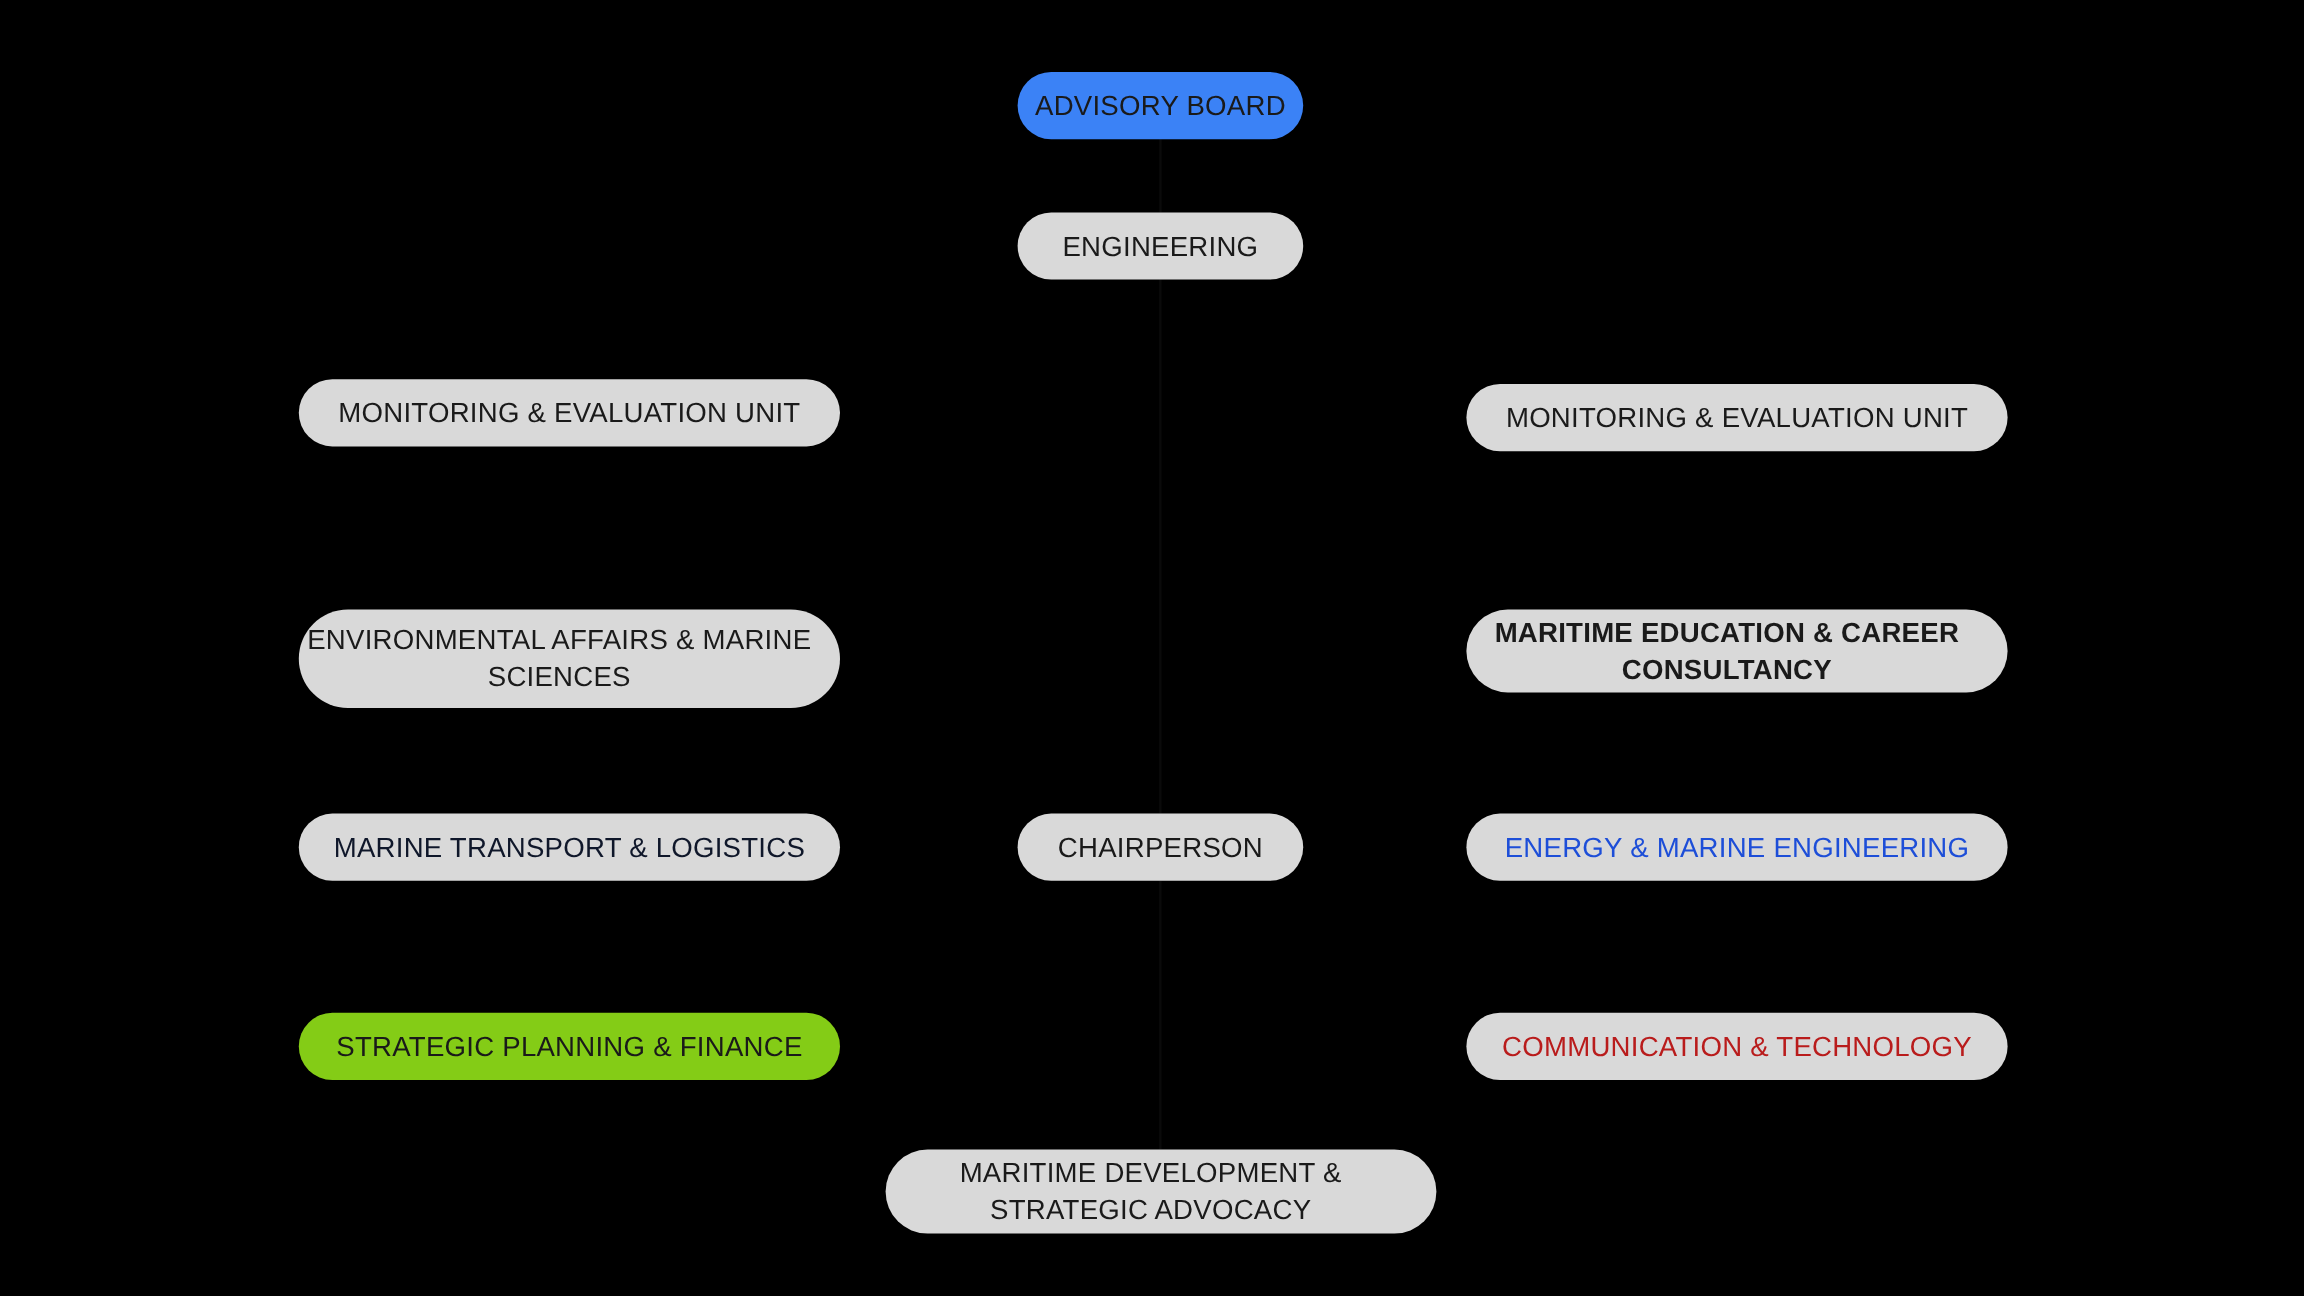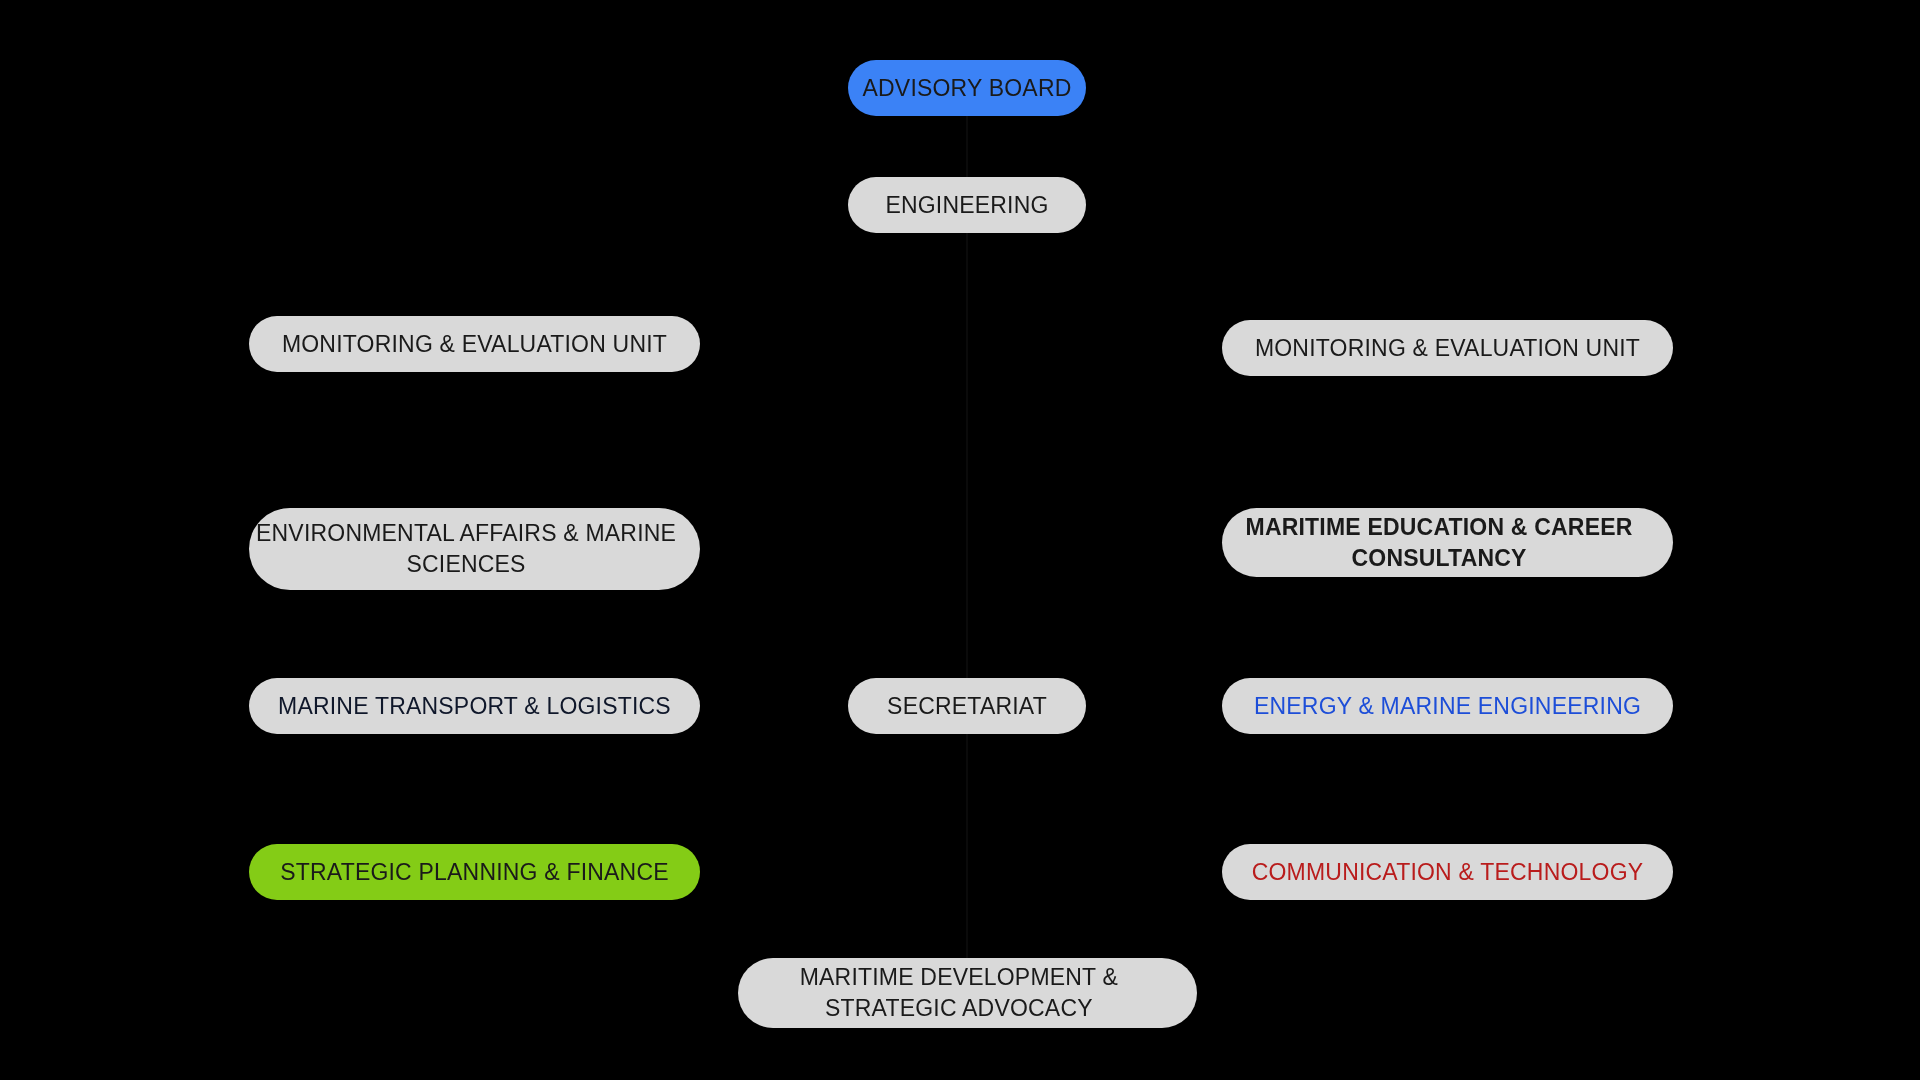--- a/index.html
+++ b/index.html
@@ -77,21 +77,21 @@
   <div id="node-layer">
       <div class="node" style="left: 848px; top: 60px; width: 238px; height: 56px; background: #3b82f6; color: rgb(26, 26, 26);"><span class="node-label">ADVISORY BOARD</span></div>
       <div class="node" style="left: 848px; top: 177px; width: 238px; height: 56px; background: rgb(217, 217, 217); color: rgb(26, 26, 26);"><span class="node-label">ENGINEERING</span></div>
       <div class="node" style="left: 249px; top: 316px; width: 451px; height: 56px; background: rgb(217, 217, 217); color: rgb(26, 26, 26);"><span class="node-label">MONITORING &amp; EVALUATION UNIT</span></div>
       <div class="node" style="left: 1222px; top: 320px; width: 451px; height: 56px; background: rgb(217, 217, 217); color: rgb(26, 26, 26);"><span class="node-label">MONITORING &amp; EVALUATION UNIT</span></div>
       <div class="node overflow" style="left: 249px; top: 508px; width: 451px; height: 82px; background: rgb(217, 217, 217); color: rgb(26, 26, 26);"><span class="node-label">ENVIRONMENTAL AFFAIRS &amp; MARINE
 SCIENCES</span></div>
       <div class="node overflow" style="left: 1222px; top: 508px; width: 451px; height: 69px; background: rgb(217, 217, 217); color: rgb(26, 26, 26); font-weight: bold;"><span class="node-label">MARITIME EDUCATION &amp; CAREER
 CONSULTANCY</span></div>
       <div class="node" style="left: 249px; top: 678px; width: 451px; height: 56px; background: rgb(217, 217, 217); color: #0f172a;"><span class="node-label">MARINE TRANSPORT &amp; LOGISTICS</span></div>
-      <div class="node" style="left: 848px; top: 678px; width: 238px; height: 56px; background: rgb(217, 217, 217); color: rgb(26, 26, 26);"><span class="node-label">SECRETARIAT</span></div>
+      <div class="node" style="left: 848px; top: 678px; width: 238px; height: 56px; background: rgb(217, 217, 217); color: rgb(26, 26, 26);"><span class="node-label">CHAIRPERSON</span></div>
       <div class="node" style="left: 1222px; top: 678px; width: 451px; height: 56px; background: rgb(217, 217, 217); color: #1d4ed8;"><span class="node-label">ENERGY &amp; MARINE ENGINEERING</span></div>
       <div class="node" style="left: 249px; top: 844px; width: 451px; height: 56px; background: #84cc16; color: rgb(26, 26, 26);"><span class="node-label">STRATEGIC PLANNING &amp; FINANCE</span></div>
       <div class="node" style="left: 1222px; top: 844px; width: 451px; height: 56px; background: rgb(217, 217, 217); color: #b91c1c;"><span class="node-label">COMMUNICATION &amp; TECHNOLOGY</span></div>
       <div class="node overflow" style="left: 738px; top: 958px; width: 459px; height: 70px; background: rgb(217, 217, 217); color: rgb(26, 26, 26);"><span class="node-label">MARITIME DEVELOPMENT &amp;
 STRATEGIC ADVOCACY</span></div>
     </div>
 
 </div>
 
 </body></html>

